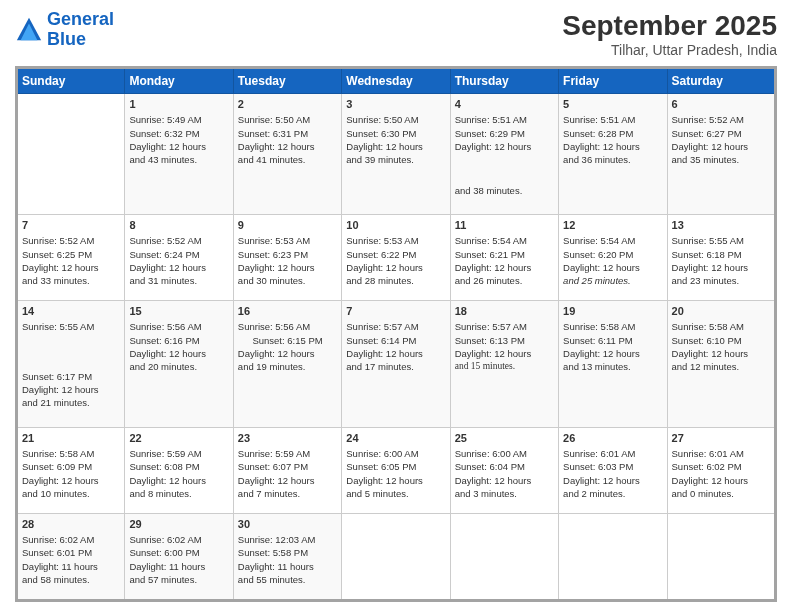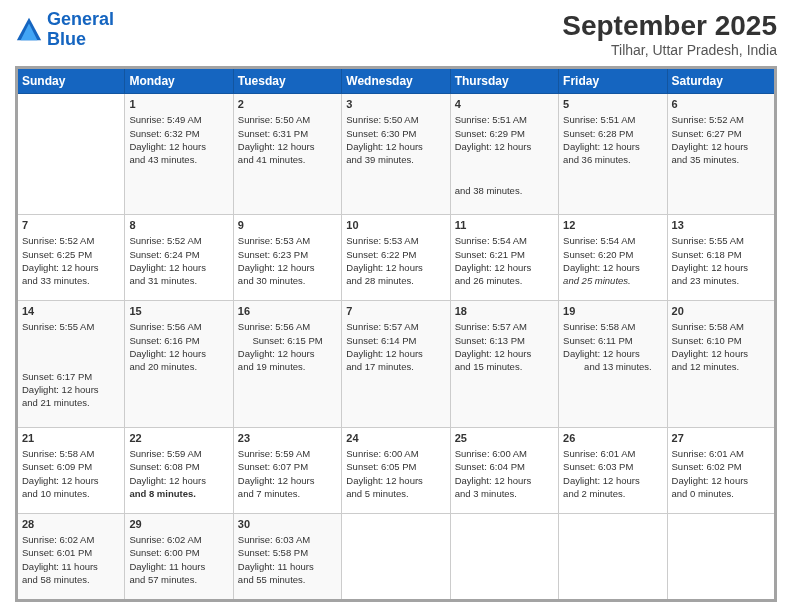--- a/index.html
+++ b/index.html
@@ -246,28 +246,28 @@
             <span style="display: block;">Sunrise: 5:57 AM</span>
             <span style="display: block;">Sunset: 6:14 PM</span>
             <span style="display: block;">Daylight: 12 hours</span>
             <span style="display: block;">and 17 minutes.</span>
           </td>
           <td>
             <span class="day-number">18</span>
             <span style="display: block;">Sunrise: 5:57 AM</span>
             <span style="display: block;">Sunset: 6:13 PM</span>
             <span style="display: block;">Daylight: 12 hours</span>
-            <span style="display: block;">and 15 minutes.</span>
+            <span style="display: block; font-family: Liberation Serif, serif;">and 15 minutes.</span>
           </td>
           <td>
             <span class="day-number">19</span>
             <span style="display: block;">Sunrise: 5:58 AM</span>
             <span style="display: block;">Sunset: 6:11 PM</span>
             <span style="display: block;">Daylight: 12 hours</span>
-            <span style="display: block; margin-left: 21px;">and 13 minutes.</span>
+            <span style="display: block;">and 13 minutes.</span>
           </td>
           <td>
             <span class="day-number">20</span>
             <span style="display: block;">Sunrise: 5:58 AM</span>
             <span style="display: block;">Sunset: 6:10 PM</span>
             <span style="display: block;">Daylight: 12 hours</span>
             <span style="display: block;">and 12 minutes.</span>
           </td>
         </tr>
         <tr>
@@ -276,21 +276,21 @@
             <span style="display: block;">Sunrise: 5:58 AM</span>
             <span style="display: block;">Sunset: 6:09 PM</span>
             <span style="display: block;">Daylight: 12 hours</span>
             <span style="display: block;">and 10 minutes.</span>
           </td>
           <td>
             <span class="day-number">22</span>
             <span style="display: block;">Sunrise: 5:59 AM</span>
             <span style="display: block;">Sunset: 6:08 PM</span>
             <span style="display: block;">Daylight: 12 hours</span>
-            <span style="display: block; font-weight: bold;">and 8 minutes.</span>
+            <span style="display: block;">and 8 minutes.</span>
           </td>
           <td>
             <span class="day-number">23</span>
             <span style="display: block;">Sunrise: 5:59 AM</span>
             <span style="display: block;">Sunset: 6:07 PM</span>
             <span style="display: block;">Daylight: 12 hours</span>
             <span style="display: block;">and 7 minutes.</span>
           </td>
           <td>
             <span class="day-number">24</span>
@@ -331,21 +331,21 @@
           </td>
           <td>
             <span class="day-number">29</span>
             <span style="display: block;">Sunrise: 6:02 AM</span>
             <span style="display: block;">Sunset: 6:00 PM</span>
             <span style="display: block;">Daylight: 11 hours</span>
             <span style="display: block;">and 57 minutes.</span>
           </td>
           <td>
             <span class="day-number">30</span>
-            <span style="display: block;">Sunrise: 6:03 AM</span>
+            <span style="display: block;">Sunrise: 12:03 AM</span>
             <span style="display: block;">Sunset: 5:58 PM</span>
             <span style="display: block;">Daylight: 11 hours</span>
             <span style="display: block;">and 55 minutes.</span>
           </td>
           <td class="empty"></td>
           <td class="empty"></td>
           <td class="empty"></td>
           <td class="empty"></td>
         </tr>
       </tbody>

